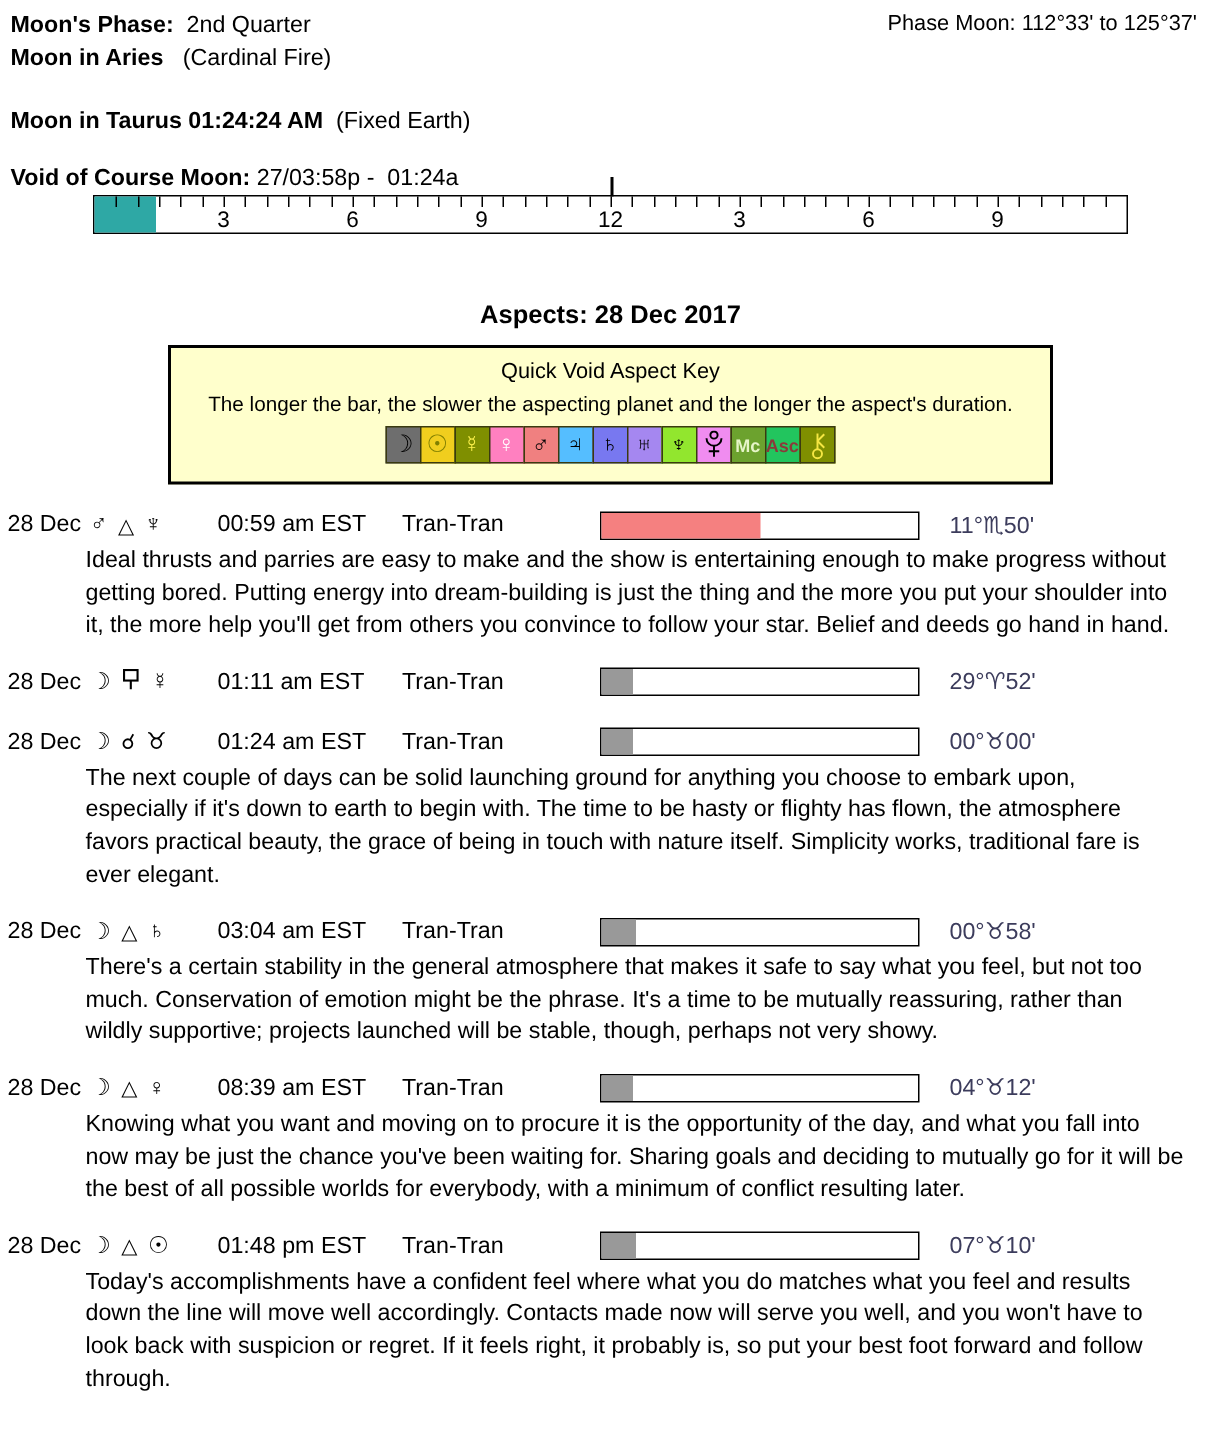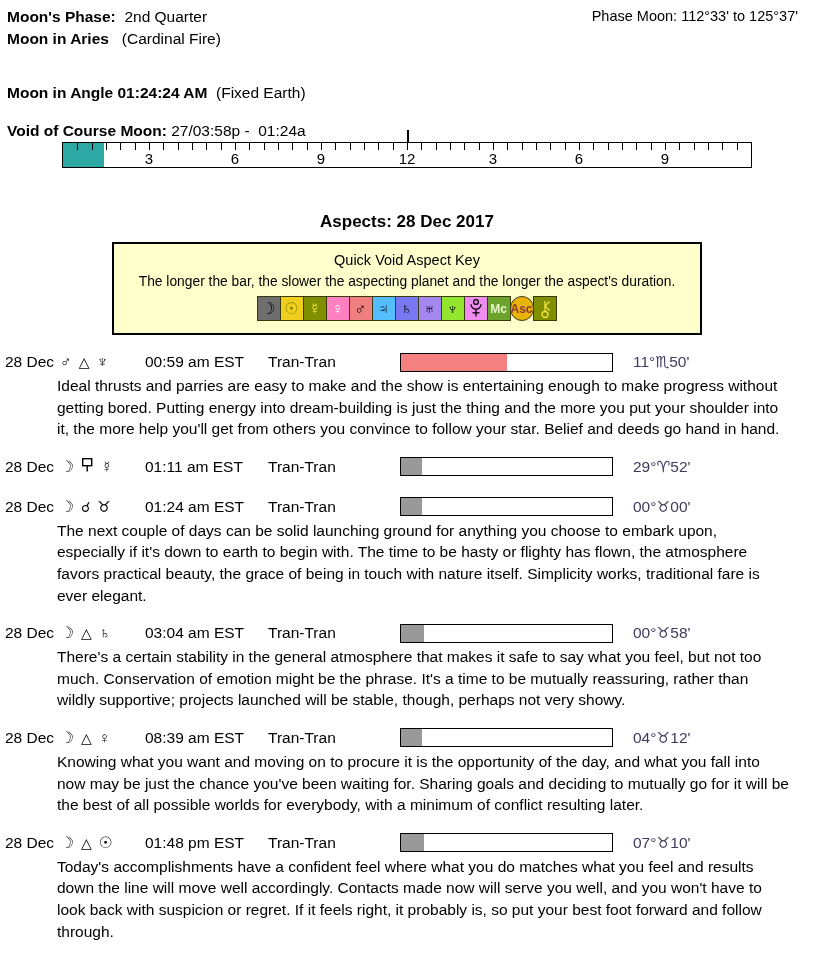--- a/index.html
+++ b/index.html
@@ -6,21 +6,21 @@
   body{width:814px;height:970px;overflow:hidden;
        font-family:"Liberation Sans","DejaVu Sans",sans-serif;color:#000;}
   .page{position:relative;width:814px;height:970px;}
 
   
   .top{position:relative;padding:8px 0 0 7px;}
   .hline{font-size:15.5px;margin-bottom:4px;white-space:pre;}
   .hline b{font-weight:bold;}
   .hline .val{font-weight:normal;}
   .phase-angle{position:absolute;top:8px;right:16px;font-size:14.5px;}
-  .hline.l2{margin-bottom:36px;}
+  .hline.l2{margin-bottom:24px;}
   .hline.l3{margin-bottom:20px;}
   .hline.l4{margin-bottom:2px;}
 
   
   .ruler-wrap{position:relative;margin-left:62px;width:690px;height:26px;}
   .ruler{position:relative;width:688px;height:24px;border:1px solid #000;background:#fff;overflow:visible;}
   .voc-fill{position:absolute;left:0;top:0;height:100%;background:#2EA8A5;}
   .tick{position:absolute;top:0;width:1px;height:7px;background:#000;}
   .rlabel{position:absolute;top:7px;font-size:15px;transform:translateX(-50%);}
   .noon-marker{position:absolute;left:50%;top:-13px;width:2px;height:13px;background:#000;}
@@ -56,21 +56,21 @@
 </style>
 </head>
 <body>
 
 <div class="page">
 
   <div class="top">
     <div class="phase-angle"><b style="font-weight:normal">Phase Moon:</b>  <span>112°33' to 125°37'</span></div>
     <div class="hline l1"><b>Moon's Phase:</b>  <span class="val">2nd Quarter</span></div>
     <div class="hline l2"><b>Moon in Aries</b>   <span class="val">(Cardinal Fire)</span></div>
-    <div class="hline l3"><b>Moon in Angle 01:24:24 AM</b>  <span class="val">(Fixed Earth)</span></div>
+    <div class="hline l3"><b>Moon in Taurus 01:24:24 AM</b>  <span class="val">(Fixed Earth)</span></div>
     <div class="hline l4"><b>Void of Course Moon:</b> <span class="val">27/03:58p -  01:24a</span></div>
   </div>
 
   <div class="ruler-wrap">
     <div class="ruler">
       <div class="voc-fill" style="width: 6%; background: rgb(46, 168, 165);"></div>
       <div class="noon-marker"></div>
       <div id="ticks">
           <div class="tick" style="left: 2.08333%;"></div>
           <div class="tick" style="left: 4.16667%;"></div>
@@ -149,21 +149,21 @@
       <span class="key-cell" style="background: rgb(146, 230, 46); color: rgb(0, 0, 0);">♆</span>
       <span class="key-cell" style="background: rgb(240, 140, 240); color: rgb(0, 0, 0);">
           <svg width="14" height="20" viewBox="0 0 14 20">
             <circle cx="7" cy="3" r="2.4" fill="none" stroke="currentColor" stroke-width="1.3"></circle>
             <path d="M2,5.2 A5,5 0 0 0 12,5.2" fill="none" stroke="currentColor" stroke-width="1.3"></path>
             <line x1="7" y1="10.2" x2="7" y2="17.5" stroke="currentColor" stroke-width="1.3"></line>
             <line x1="3.5" y1="13.8" x2="10.5" y2="13.8" stroke="currentColor" stroke-width="1.3"></line>
           </svg>
         </span>
       <span class="key-cell small" style="background: rgb(108, 162, 46); color: rgb(230, 245, 200);">Mc</span>
-      <span class="key-cell small" style="background: #eab308; color: rgb(139, 58, 58); border-radius: 12px;">Asc</span>
+      <span class="key-cell small" style="background: #22c55e; color: rgb(139, 58, 58);">Asc</span>
       <span class="key-cell" style="background: rgb(127, 143, 0); color: rgb(245, 230, 66);">
           <svg width="14" height="20" viewBox="0 0 14 20">
             <circle cx="7" cy="15.5" r="3" fill="none" stroke="currentColor" stroke-width="1.3"></circle>
             <line x1="7" y1="2" x2="7" y2="12.5" stroke="currentColor" stroke-width="1.3"></line>
             <line x1="7" y1="7" x2="11.5" y2="2.5" stroke="currentColor" stroke-width="1.3"></line>
             <line x1="7" y1="7" x2="11.5" y2="11.5" stroke="currentColor" stroke-width="1.3"></line>
           </svg>
         </span>
     </div>
   </div>

